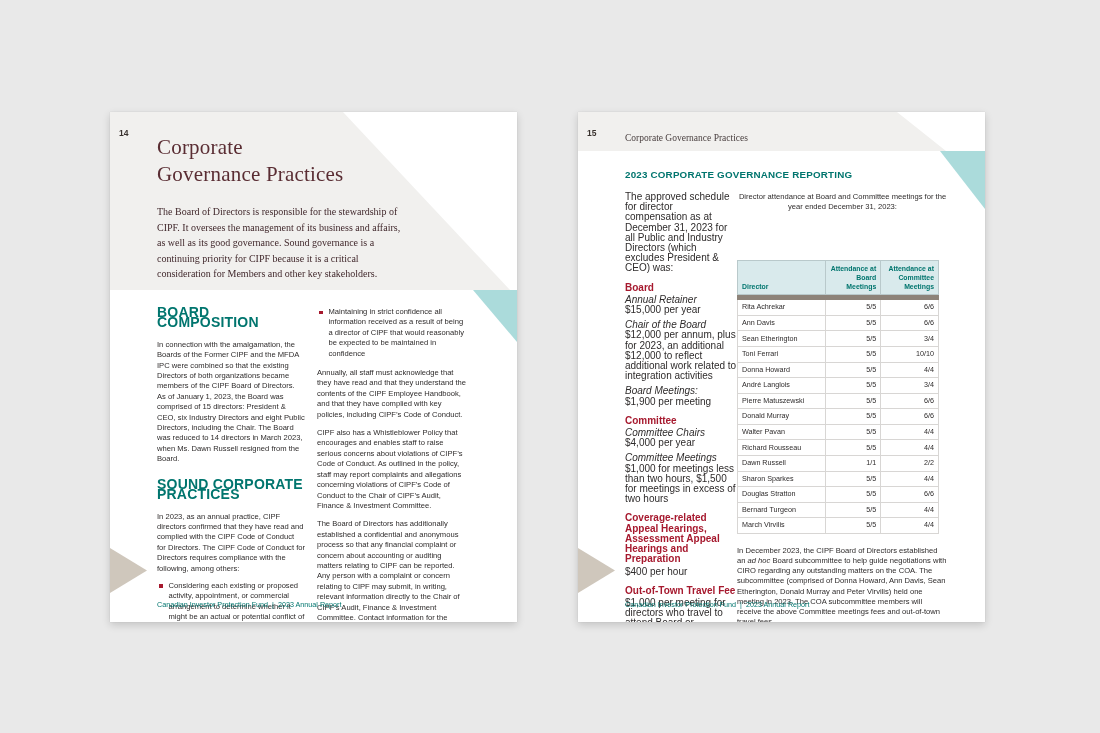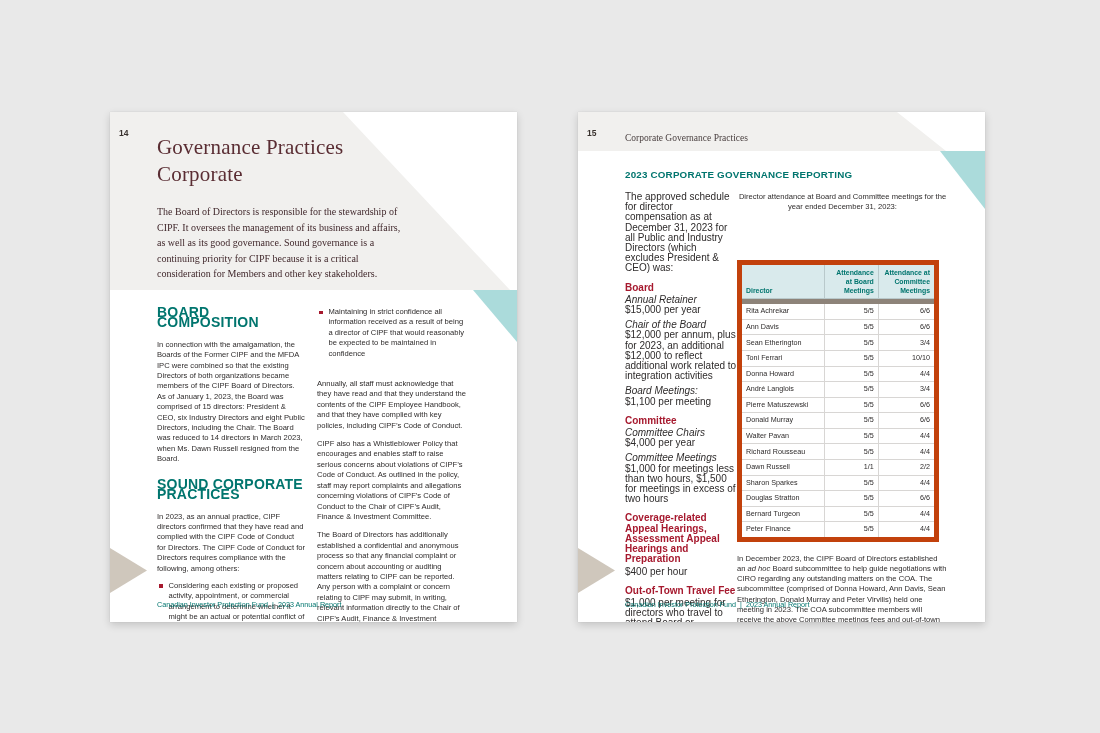--- a/index.html
+++ b/index.html
@@ -82,21 +82,21 @@
   .rp-col-b{position:absolute;left:159px;top:80px;width:211px;font-size:7.6px;line-height:10.2px;color:#2e2b2b;}
   .comp-intro{margin:0 0 9px 0;}
   .comp-group{margin:0 0 9px 0;}
   .comp-heading{color:#a6192e;font-weight:bold;margin:0 0 2px 0;}
   .comp-item{margin:0 0 5px 0;}
   .comp-label{font-style:italic;}
   .attendance-intro{margin:0 0 9px 0;text-align:center;}
   table.attendance{
     border-collapse:collapse;width:202px;
     font-size:7.2px;color:#2e2b2b;
-    border:5px solid #c2410c;
+    border:1px solid #c2410c;
     margin-top:48px;
   }
   table.attendance th{
     background:#d9eaec;color:#00756e;font-weight:bold;font-size:6.9px;line-height:8.6px;
     text-align:right;vertical-align:bottom;padding:4px 4px 3px 4px;
     border:1px solid #b9c9cb;
   }
   table.attendance th.dir-col{text-align:left;width:93px;}
   table.attendance th.bd-col{width:50px;}
   table.attendance th.cm-col{width:53px;}
@@ -109,22 +109,22 @@
   }
   .note{margin-top:12px;}
   .note .it{font-style:italic;}
 </style>
 </head>
 <body>
 
 <div class="page" id="left-page">
   <div class="lp-header-bg"></div>
   <div class="lp-title">
+    <div>Corporate</div>
     <div>Governance Practices</div>
-    <div>Corporate</div>
   </div>
   <div class="lp-intro">The Board of Directors is responsible for the stewardship of CIPF. It oversees the management of its business and affairs, as well as its good governance. Sound governance is a continuing priority for CIPF because it is a critical consideration for Members and other key stakeholders.</div>
   <div class="teal-tri-left"></div>
 
   <div class="col col-a">
     <div class="sec-heading">BOARD COMPOSITION</div>
     <div class="sec-body">In connection with the amalgamation, the Boards of the Former CIPF and the MFDA IPC were combined so that the existing Directors of both organizations became members of the CIPF Board of Directors. As of January 1, 2023, the Board was comprised of 15 directors: President &amp; CEO, six Industry Directors and eight Public Directors, including the Chair. The Board was reduced to 14 directors in March 2023, when Ms. Dawn Russell resigned from the Board.</div>
     <div class="sec-heading">SOUND CORPORATE PRACTICES</div>
     <div class="sec-body" style="margin-bottom:7px;">In 2023, as an annual practice, CIPF directors confirmed that they have read and complied with the CIPF Code of Conduct for Directors. The CIPF Code of Conduct for Directors requires compliance with the following, among others:</div>
     <div>
@@ -133,21 +133,21 @@
           <span class="bullet-text">Considering each existing or proposed activity, appointment, or commercial arrangement to determine whether it might be an actual or potential conflict of interest</span>
         </div>
       </div>
   </div>
 
   <div class="col col-b">
     <div class="bullet">
       <span class="bullet-marker"></span>
       <span class="bullet-text">Maintaining in strict confidence all information received as a result of being a director of CIPF that would reasonably be expected to be maintained in confidence</span>
     </div>
-    <div class="para" style="margin-top:20px;">Annually, all staff must acknowledge that they have read and that they understand the contents of the CIPF Employee Handbook, and that they have complied with key policies, including CIPF’s Code of Conduct.</div>
+    <div class="para" style="margin-top:9px;">Annually, all staff must acknowledge that they have read and that they understand the contents of the CIPF Employee Handbook, and that they have complied with key policies, including CIPF’s Code of Conduct.</div>
     <div class="para">CIPF also has a Whistleblower Policy that encourages and enables staff to raise serious concerns about violations of CIPF’s Code of Conduct. As outlined in the policy, staff may report complaints and allegations concerning violations of CIPF’s Code of Conduct to the Chair of CIPF’s Audit, Finance &amp; Investment Committee.</div>
     <div class="para"><span>The Board of Directors has additionally established a confidential and anonymous process so that any financial complaint or concern about accounting or auditing matters relating to CIPF can be reported. Any person with a complaint or concern relating to CIPF may submit, in writing, relevant information directly to the Chair of CIPF’s Audit, Finance &amp; Investment Committee. Contact information for the Chair is available on the CIPF website at </span></div>
   </div>
 
   <div class="page-tab"></div>
   <div class="page-tab-num">14</div>
   <div class="footer">Canadian Investor Protection Fund  |  2023 Annual Report</div>
 </div>
 
 <div class="page" id="right-page">
@@ -164,21 +164,21 @@
           <div class="comp-item">
             <div class="comp-label">Annual Retainer</div>
             <div class="comp-value">$15,000 per year</div>
           </div>
           <div class="comp-item">
             <div class="comp-label">Chair of the Board</div>
             <div class="comp-value">$12,000 per annum, plus for 2023, an additional $12,000 to reflect additional work related to integration activities</div>
           </div>
           <div class="comp-item">
             <div class="comp-label">Board Meetings:</div>
-            <div class="comp-value">$1,100 per meeting</div>
+            <div class="comp-value">$1,900 per meeting</div>
           </div>
         </div>
         <div class="comp-group">
           <div class="comp-heading">Committee</div>
           <div class="comp-item">
             <div class="comp-label">Committee Chairs</div>
             <div class="comp-value">$4,000 per year</div>
           </div>
           <div class="comp-item">
             <div class="comp-label">Committee Meetings</div>
@@ -278,21 +278,21 @@
             <td>Douglas Stratton</td>
             <td class="num">5/5</td>
             <td class="num">6/6</td>
           </tr>
           <tr>
             <td>Bernard Turgeon</td>
             <td class="num">5/5</td>
             <td class="num">4/4</td>
           </tr>
           <tr>
-            <td>Peter Finance</td>
+            <td>March Virvilis</td>
             <td class="num">5/5</td>
             <td class="num">4/4</td>
           </tr>
         </tbody>
     </table>
     <div class="note"><span>In December 2023, the CIPF Board of Directors established an </span><span class="it">ad hoc</span><span> Board subcommittee to help guide negotiations with CIRO regarding any outstanding matters on the COA. The subcommittee (comprised of Donna Howard, Ann Davis, Sean Etherington, Donald Murray and Peter Virvilis) held one meeting in 2023. The COA subcommittee members will receive the above Committee meetings fees and out-of-town travel fees.</span></div>
   </div>
 
   <div class="page-tab"></div>
   <div class="page-tab-num">15</div>

